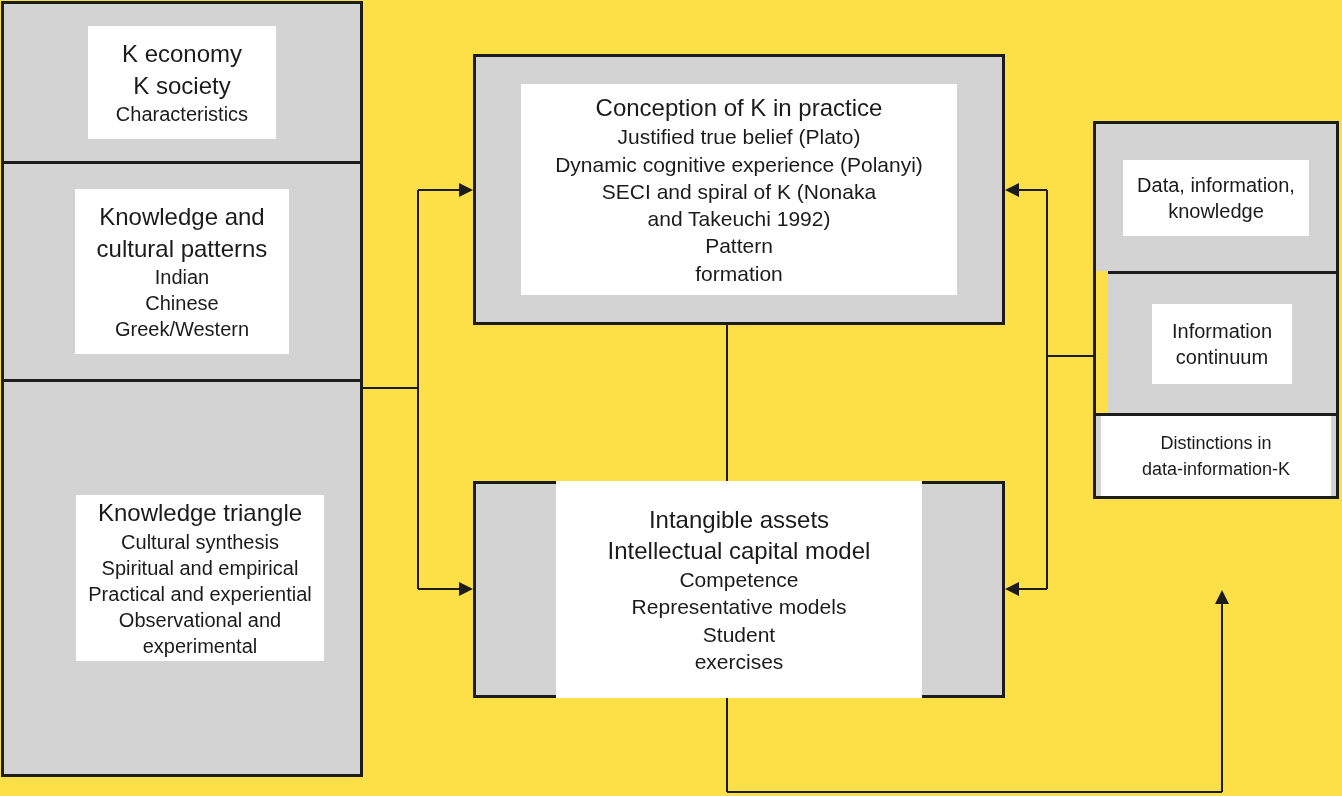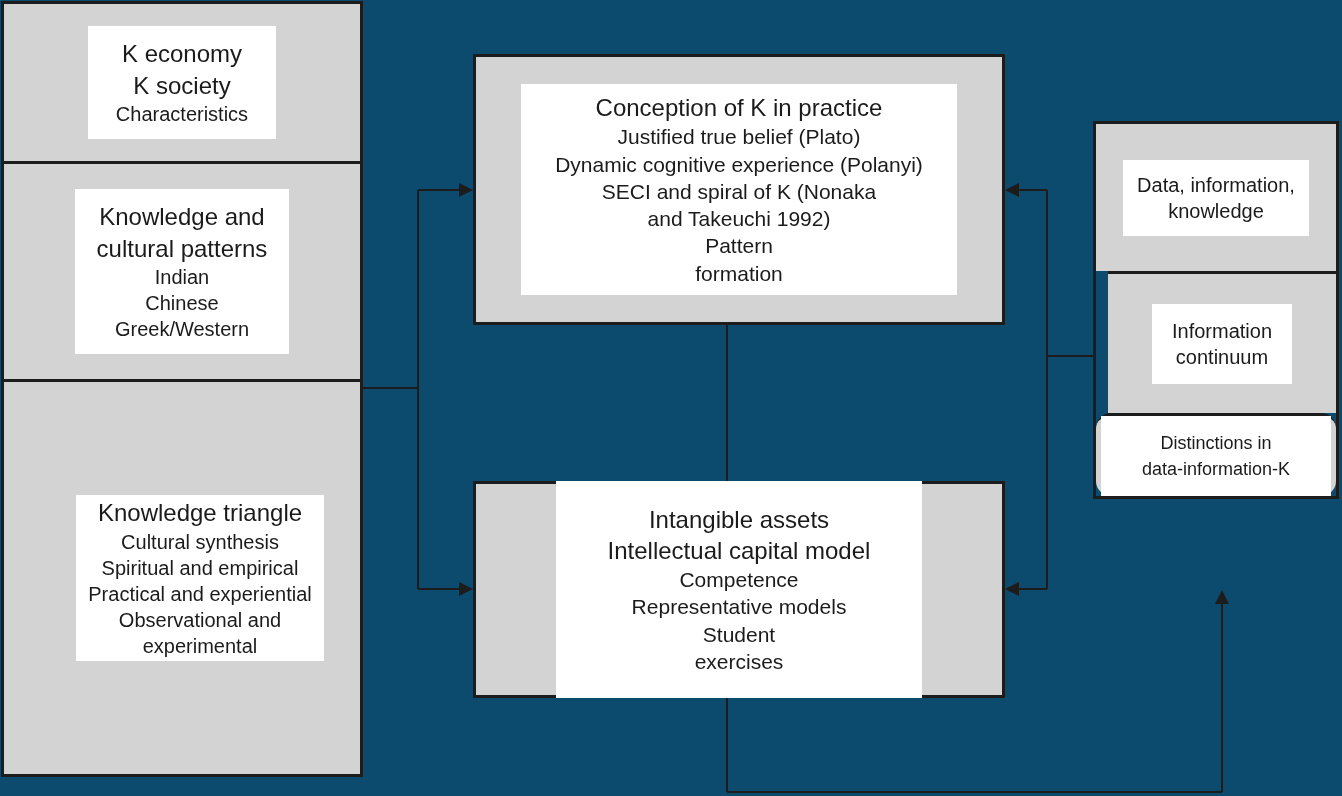--- a/index.html
+++ b/index.html
@@ -2,21 +2,21 @@
 <html><head>
 <meta charset="utf-8">
 <style>
   * { box-sizing: border-box; margin: 0; padding: 0; }
   html, body { background: #ffffff; }
   body {
     width: 1342px; height: 796px;
     font-family: "Liberation Sans", sans-serif;
     color: #1b1b1b;
   }
-  .canvas { position: relative; width: 1342px; height: 796px; background: #0c4a6e; overflow: hidden; }
+  .canvas { position: relative; width: 1342px; height: 796px; background: #fde047; overflow: hidden; }
 
   .connectors { position: absolute; left: 0; top: 0; width: 1342px; height: 796px; pointer-events: none; }
 
   
   .stack { position: absolute; border: 3px solid #1c1c1c; display: flex; flex-direction: column; }
   .stack > section {
     background: #d3d3d3;
     display: flex; align-items: center; justify-content: center;
   }
   .stack > section + section { border-top: 3px solid #1c1c1c; }
@@ -48,21 +48,21 @@
   
   #center-top    { left: 473px; top: 54px;  width: 532px; height: 271px; }
   #center-bottom { left: 473px; top: 481px; width: 532px; height: 217px; }
   #center-top .card    { padding: 8px 34px; }
   #center-bottom .card { padding: 23px 34px; min-width: 366px; }
 
   
   #right-col { left: 1093px; top: 121px; width: 246px; height: 378px; }
   #right-s1 { height: 152px; }
   #right-s2 { height: 146px; margin-left: 12px; }
-  #right-s3 { flex: 1; border-radius: 15px; }
+  #right-s3 { flex: 1; }
   #right-s1 .card { padding: 12px 14px; }
   #right-s2 .card { padding: 14px 20px; }
   #right-s3 .card { padding: 14px 6px; width: 230px; }
 </style>
 </head>
 <body>
 
 <div class="canvas">
 
   <svg class="connectors" width="1342" height="796" viewBox="0 0 1342 796">

